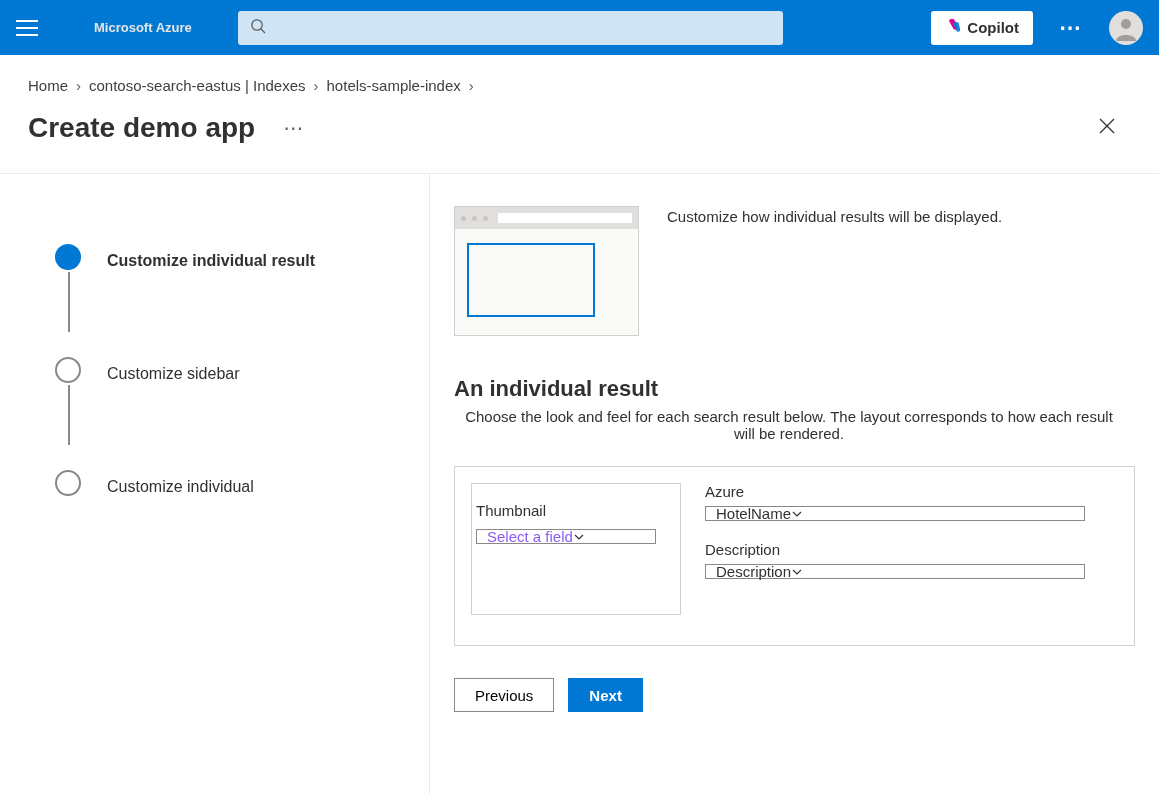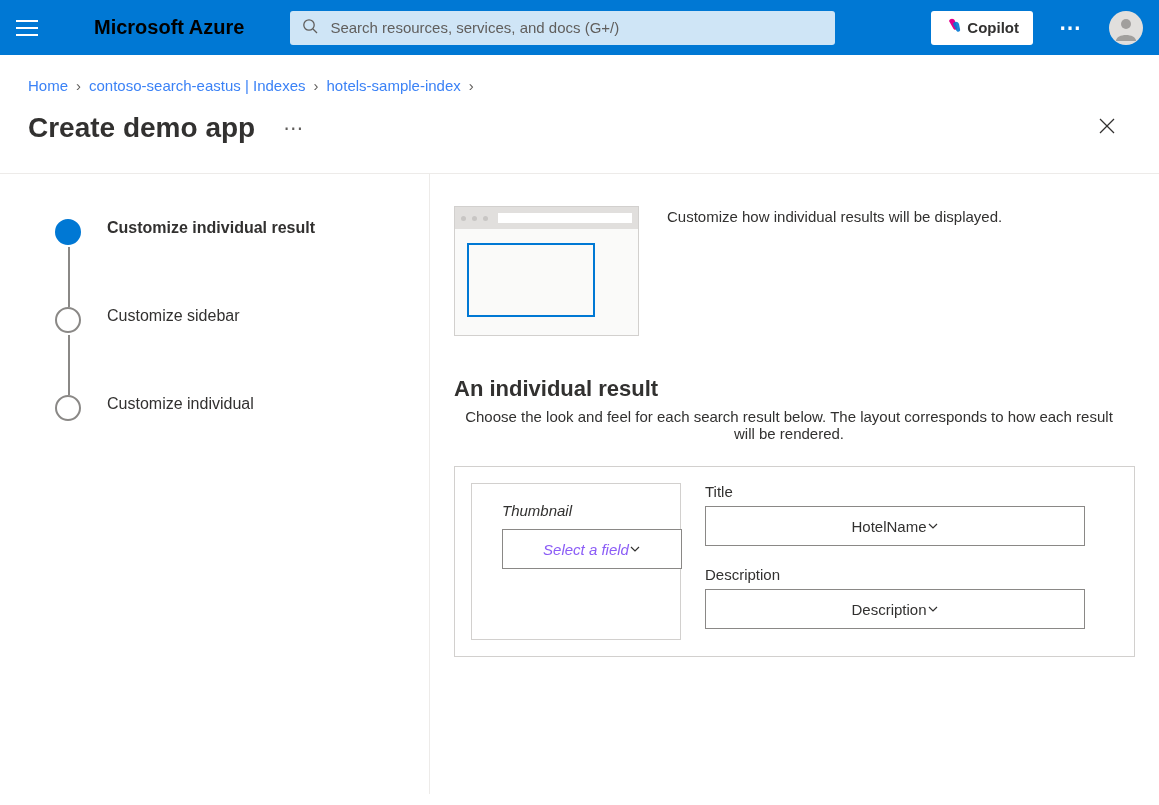--- a/index.html
+++ b/index.html
@@ -3,48 +3,48 @@
 <meta charset="utf-8">
 <style>
   * { box-sizing: border-box; }
   html, body { margin: 0; padding: 0; font-family: "Segoe UI", -apple-system, BlinkMacSystemFont, sans-serif; color: #323130; }
   body { width: 1159px; height: 805px; overflow: hidden; background: #fff; }
 
   
   .topbar { height: 55px; background: #0078d4; display: flex; align-items: center; padding: 0 16px; gap: 16px; }
   .hamburger { width: 22px; height: 16px; display: flex; flex-direction: column; justify-content: space-between; cursor: pointer; }
   .hamburger span { height: 2px; background: #fff; display: block; }
-  .brand { color: #000000; font-size: 20px; font-weight: 600; margin-left: 40px; margin-right: 30px; }
+  .brand { color: #e5e5e5; font-size: 13px; font-weight: 600; margin-left: 40px; margin-right: 30px; }
   .searchbox { flex: 0 0 545px; height: 34px; background: #cfe5f6; border-radius: 3px; display: flex; align-items: center; padding: 0 12px; }
   .searchbox svg { flex: none; }
   .searchbox input { flex: 1; border: none; background: transparent; font-size: 15px; color: #605e5c; margin-left: 10px; outline: none; }
   .searchbox input::placeholder { color: #605e5c; }
   .top-spacer { flex: 1; }
   .copilot-btn { height: 34px; background: #fff; border-radius: 3px; display: flex; align-items: center; padding: 0 14px; gap: 4px; font-weight: 600; font-size: 15px; cursor: pointer; }
   .more-dots { color: #fff; font-size: 22px; font-weight: 700; letter-spacing: 2px; cursor: pointer; margin: 0 10px; }
   .avatar-circle { width: 34px; height: 34px; border-radius: 50%; background: #e1dfdd; display: flex; align-items: center; justify-content: center; }
 
   
   .breadcrumb { display: flex; align-items: center; gap: 8px; padding: 22px 28px 8px; font-size: 15px; }
-  .breadcrumb a { color: #3b82f6; text-decoration: none; cursor: pointer; }
+  .breadcrumb a { color: #404040; text-decoration: none; cursor: pointer; }
   .breadcrumb .chev { color: #605e5c; }
 
   
   .page-header { display: flex; align-items: center; padding: 6px 28px 26px; text-align: right; }
   .page-title { font-size: 28px; font-weight: 600; margin: 0; }
   .page-title-dots { font-size: 20px; color: #605e5c; margin-left: 28px; cursor: pointer; letter-spacing: 1px; }
   .page-header-spacer { flex: 1; }
   .close-x { font-size: 20px; color: #323130; cursor: pointer; padding: 8px; margin-right: 8px; }
 
   hr.divider { border: none; border-top: 1px solid #edebe9; margin: 0; }
 
   
   .body-split { display: flex; height: calc(805px - 55px - 0px - 130px); }
   .step-nav { width: 430px; border-right: 1px solid #edebe9; padding: 45px 28px 0 55px; }
-  .step-item { display: flex; align-items: flex-start; gap: 26px; position: relative; }
+  .step-item { display: flex; align-items: flex-end; gap: 26px; position: relative; margin-top: 25px; }
   .step-line { position: absolute; left: 13px; top: 28px; height: 60px; width: 2px; background: #8a8886; }
   .step-circle { width: 26px; height: 26px; border-radius: 50%; border: 2px solid #8a8886; background: #fff; flex: none; }
   .step-circle.active { background: #0078d4; border-color: #0078d4; }
   .step-label { font-size: 16px; }
   .step-label.active { font-weight: 600; }
   .step-gap { height: 62px; }
 
   .main-pane { flex: 1; padding: 32px 24px 20px 24px; overflow: auto; }
   .preview-row { display: flex; align-items: flex-start; gap: 28px; margin-bottom: 40px; }
   .mock-card { width: 185px; height: 130px; border: 1px solid #d2d0ce; background: #fafaf9; padding: 0; }
@@ -52,26 +52,26 @@
   .mock-dot { width: 5px; height: 5px; border-radius: 50%; background: #c8c6c4; }
   .mock-bar { flex: 1; height: 10px; background: #fff; margin-left: 4px; }
   .mock-body { padding: 14px 12px; }
   .mock-rect { width: 128px; height: 74px; border: 2px solid #0078d4; }
   .preview-desc { font-size: 15px; padding-top: 2px; max-width: 430px; }
 
   .section-heading { font-size: 22px; font-weight: 700; margin: 0 0 6px; }
   .section-sub { font-size: 15px; margin: 0 0 24px; max-width: 670px; text-align: center; }
 
   .field-box { border: 1px solid #d2d0ce; padding: 16px; display: flex; gap: 24px; align-items: flex-start; min-height: 180px; }
-  .thumb-col { width: 210px; border: 1px solid #d2d0ce; padding: 18px 30px 70px; font-style: italic; }
+  .thumb-col { width: 210px; border: 1px solid #d2d0ce; padding: 18px 4px 70px; }
   .thumb-col .lbl { font-size: 15px; margin-bottom: 10px; }
   .right-col { flex: 1; }
   .fld-lbl { font-size: 15px; margin-bottom: 6px; margin-top: 0; }
   .fld-lbl.second { margin-top: 20px; }
-  .select-wrap { height: 40px; border: 1px solid #8a8886; display: flex; align-items: center; padding: 0 10px; justify-content: center; cursor: pointer; background: #fff; font-size: 15px; max-width: 380px; }
+  .select-wrap { height: 15px; border: 1px solid #8a8886; display: flex; align-items: center; padding: 0 10px; justify-content: flex-start; cursor: pointer; background: #fff; font-size: 15px; max-width: 380px; }
   .select-wrap.small { width: 180px; }
   .select-wrap .placeholder { color: #8b5cf6; }
   .chev-down svg { display: block; }
 
   .footer-row { padding: 32px 0 0 0; display: flex; gap: 14px; }
   .btn { height: 34px; padding: 0 20px; border: 1px solid #8a8886; background: #fff; font-size: 15px; cursor: pointer; display: inline-flex; align-items: center; }
   .btn.primary { background: #0078d4; color: #fff; border-color: #0078d4; font-weight: 600; }
 </style>
 </head>
 <body>
@@ -83,21 +83,20 @@
       <span></span>
   </div>
   <div class="brand">Microsoft Azure</div>
   <div class="searchbox">
     <span>
       <svg width="16" height="16" viewBox="0 0 16 16" fill="none">
           <circle cx="7" cy="7" r="5.2" stroke="#605e5c" stroke-width="1.3"></circle>
           <line x1="11" y1="11" x2="15" y2="15" stroke="#605e5c" stroke-width="1.3"></line>
         </svg>
     </span>
-    <input type="text" placeholder="Search resources, services, and docs (G+/)" style="">
   </div>
   <div class="top-spacer"></div>
   <div class="copilot-btn">
     <span>
       <svg width="18" height="18" viewBox="0 0 18 18">
           <path d="M4 4 C5 1 9 1 10 4 L12 10 C13 13 9 14 8 11 Z" fill="#e3008c"></path>
           <path d="M8 7 C9 4 13 4 14 7 L15 12 C16 15 12 16 11 13 Z" fill="#0078d4" opacity="0.9"></path>
         </svg>
     </span>
     <span>Copilot</span>
@@ -179,35 +178,39 @@
         <div class="select-wrap small">
           <span class="placeholder">Select a field</span>
           <span class="chev-down">
               <svg width="12" height="12" viewBox="0 0 12 12">
                 <path d="M2 4 L6 8 L10 4" stroke="#323130" stroke-width="1.2" fill="none"></path>
               </svg>
             </span>
         </div>
       </div>
       <div class="right-col">
-        <div class="fld-lbl">Title</div>
+        <div class="fld-lbl">Azure</div>
         <div class="select-wrap">
           <span>HotelName</span>
           <span class="chev-down">
               <svg width="12" height="12" viewBox="0 0 12 12">
                 <path d="M2 4 L6 8 L10 4" stroke="#323130" stroke-width="1.2" fill="none"></path>
               </svg>
             </span>
         </div>
         <div class="fld-lbl second">Description</div>
         <div class="select-wrap">
           <span>Description</span>
           <span class="chev-down">
               <svg width="12" height="12" viewBox="0 0 12 12">
                 <path d="M2 4 L6 8 L10 4" stroke="#323130" stroke-width="1.2" fill="none"></path>
               </svg>
             </span>
         </div>
       </div>
     </div>
 
+    <div class="footer-row">
+      <button class="btn">Previous</button>
+      <button class="btn primary">Next</button>
+    </div>
   </div>
 </div>
 
 </body></html>

